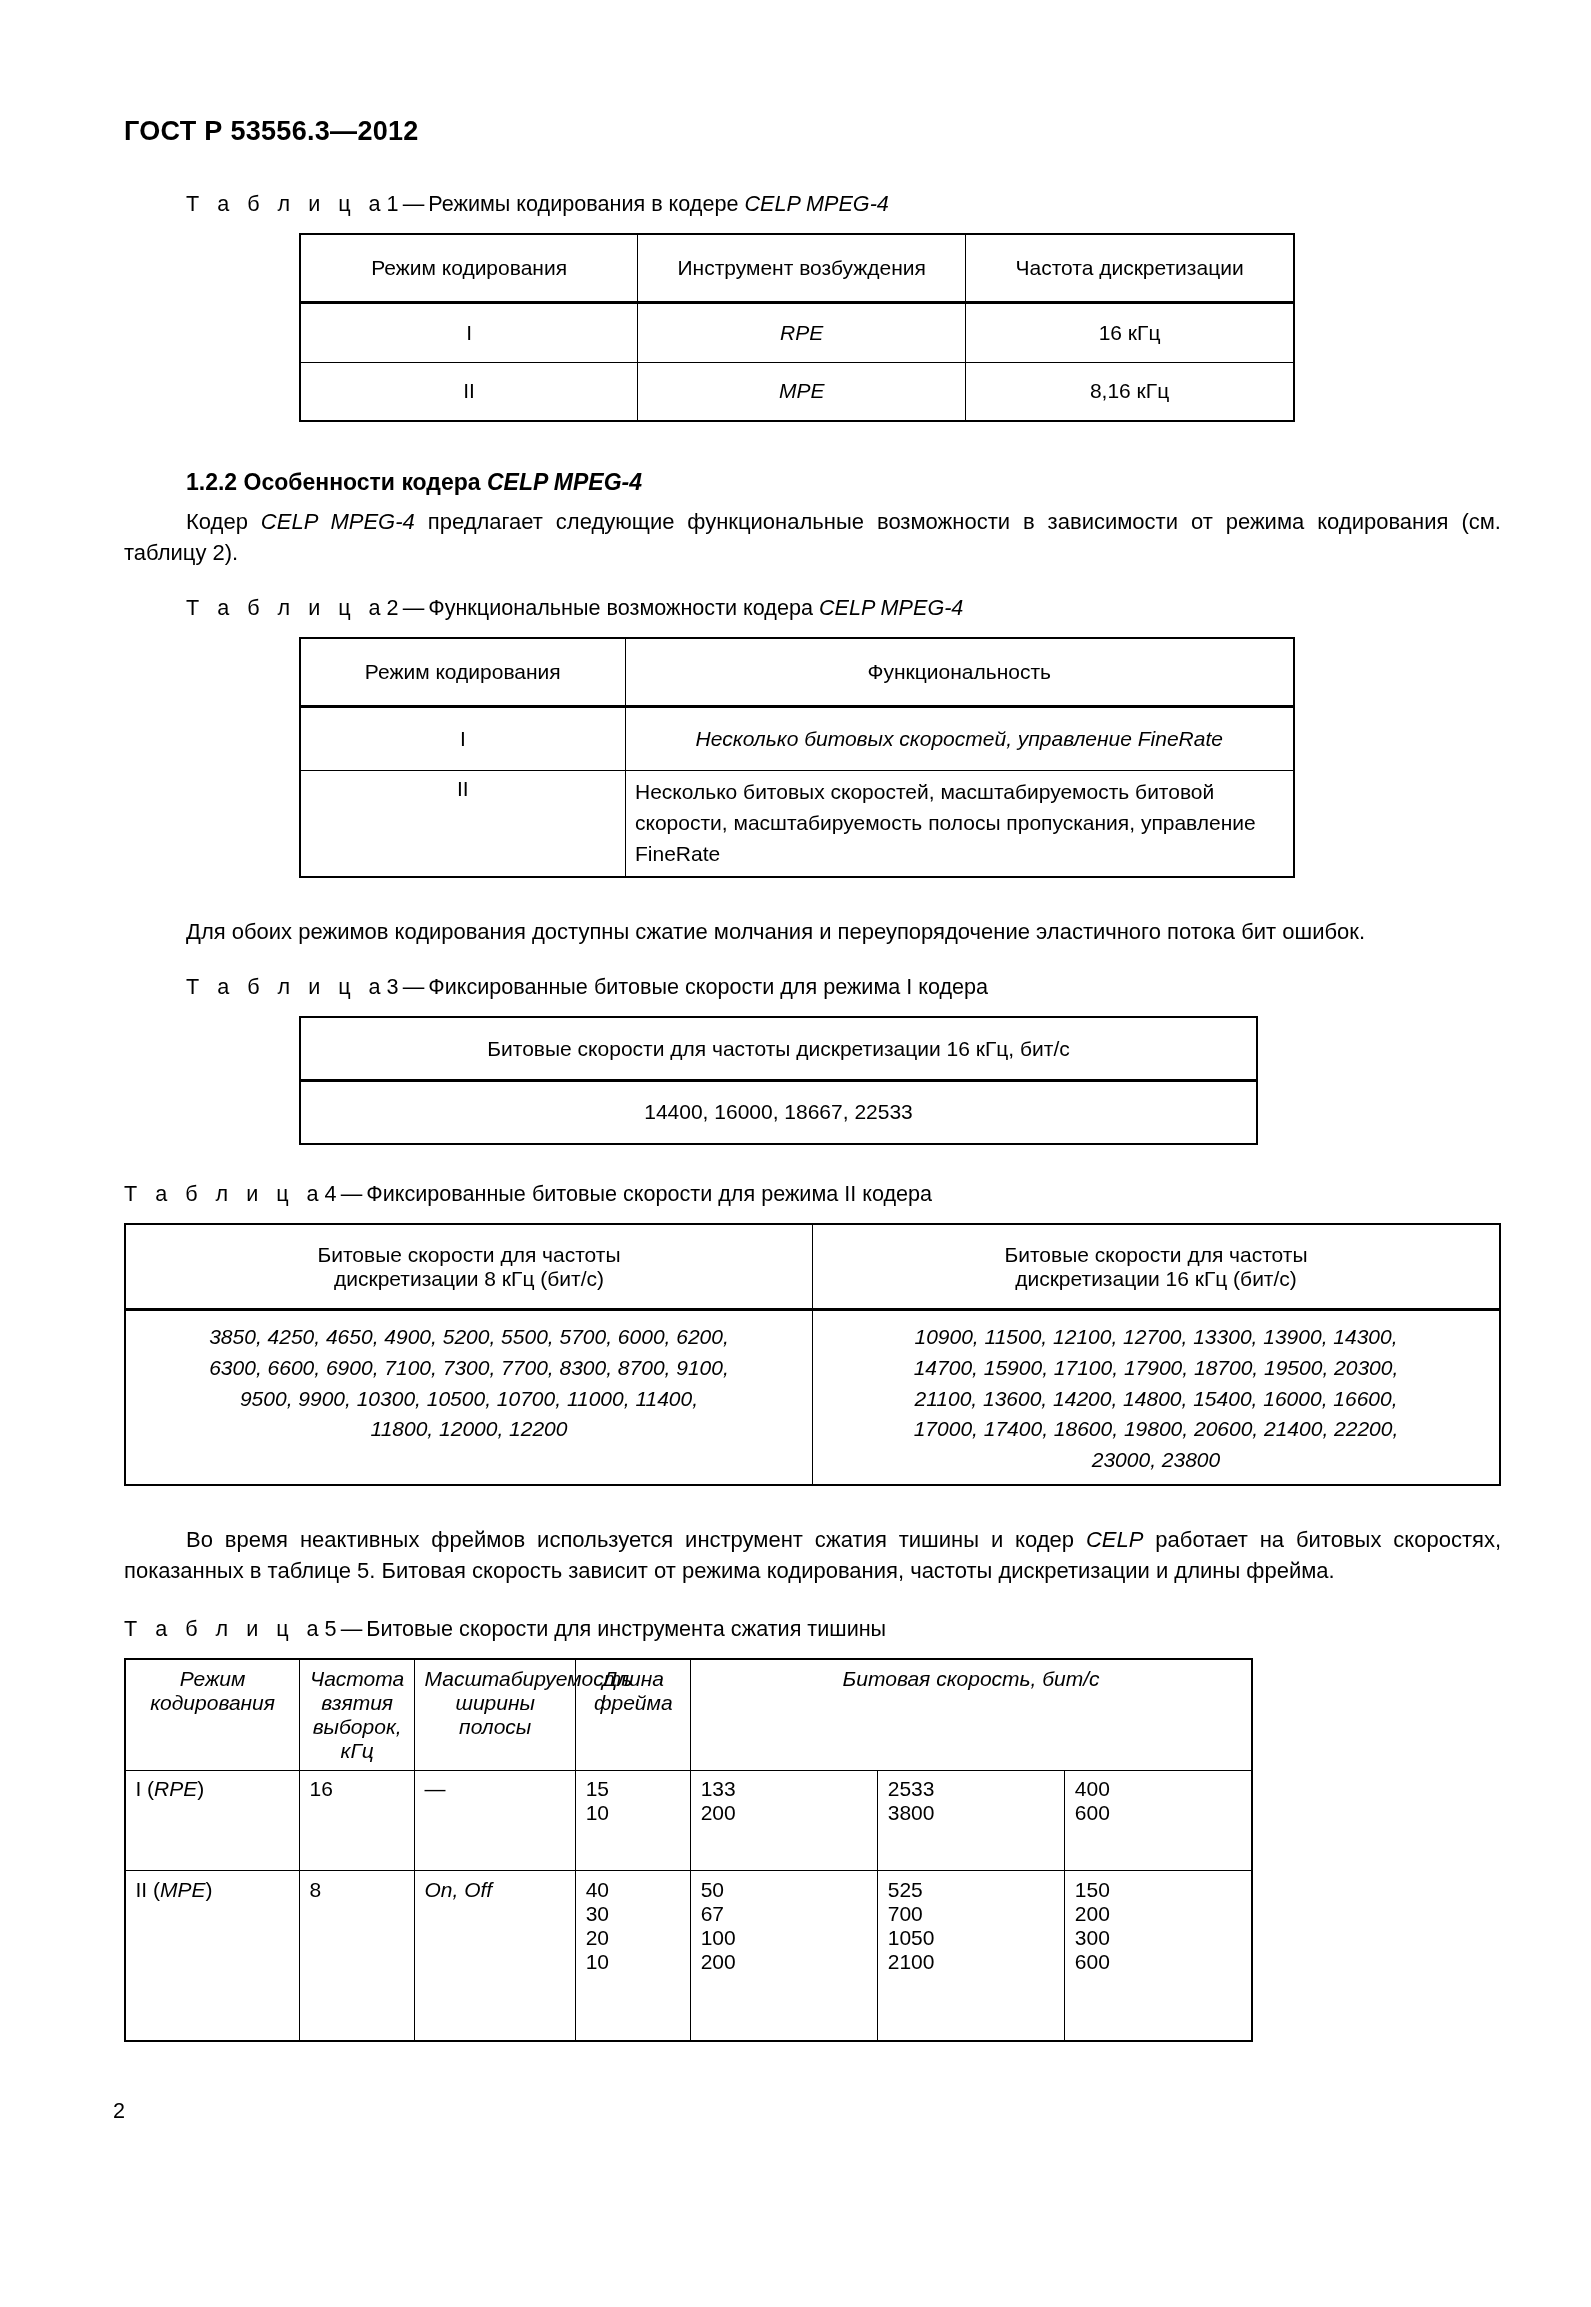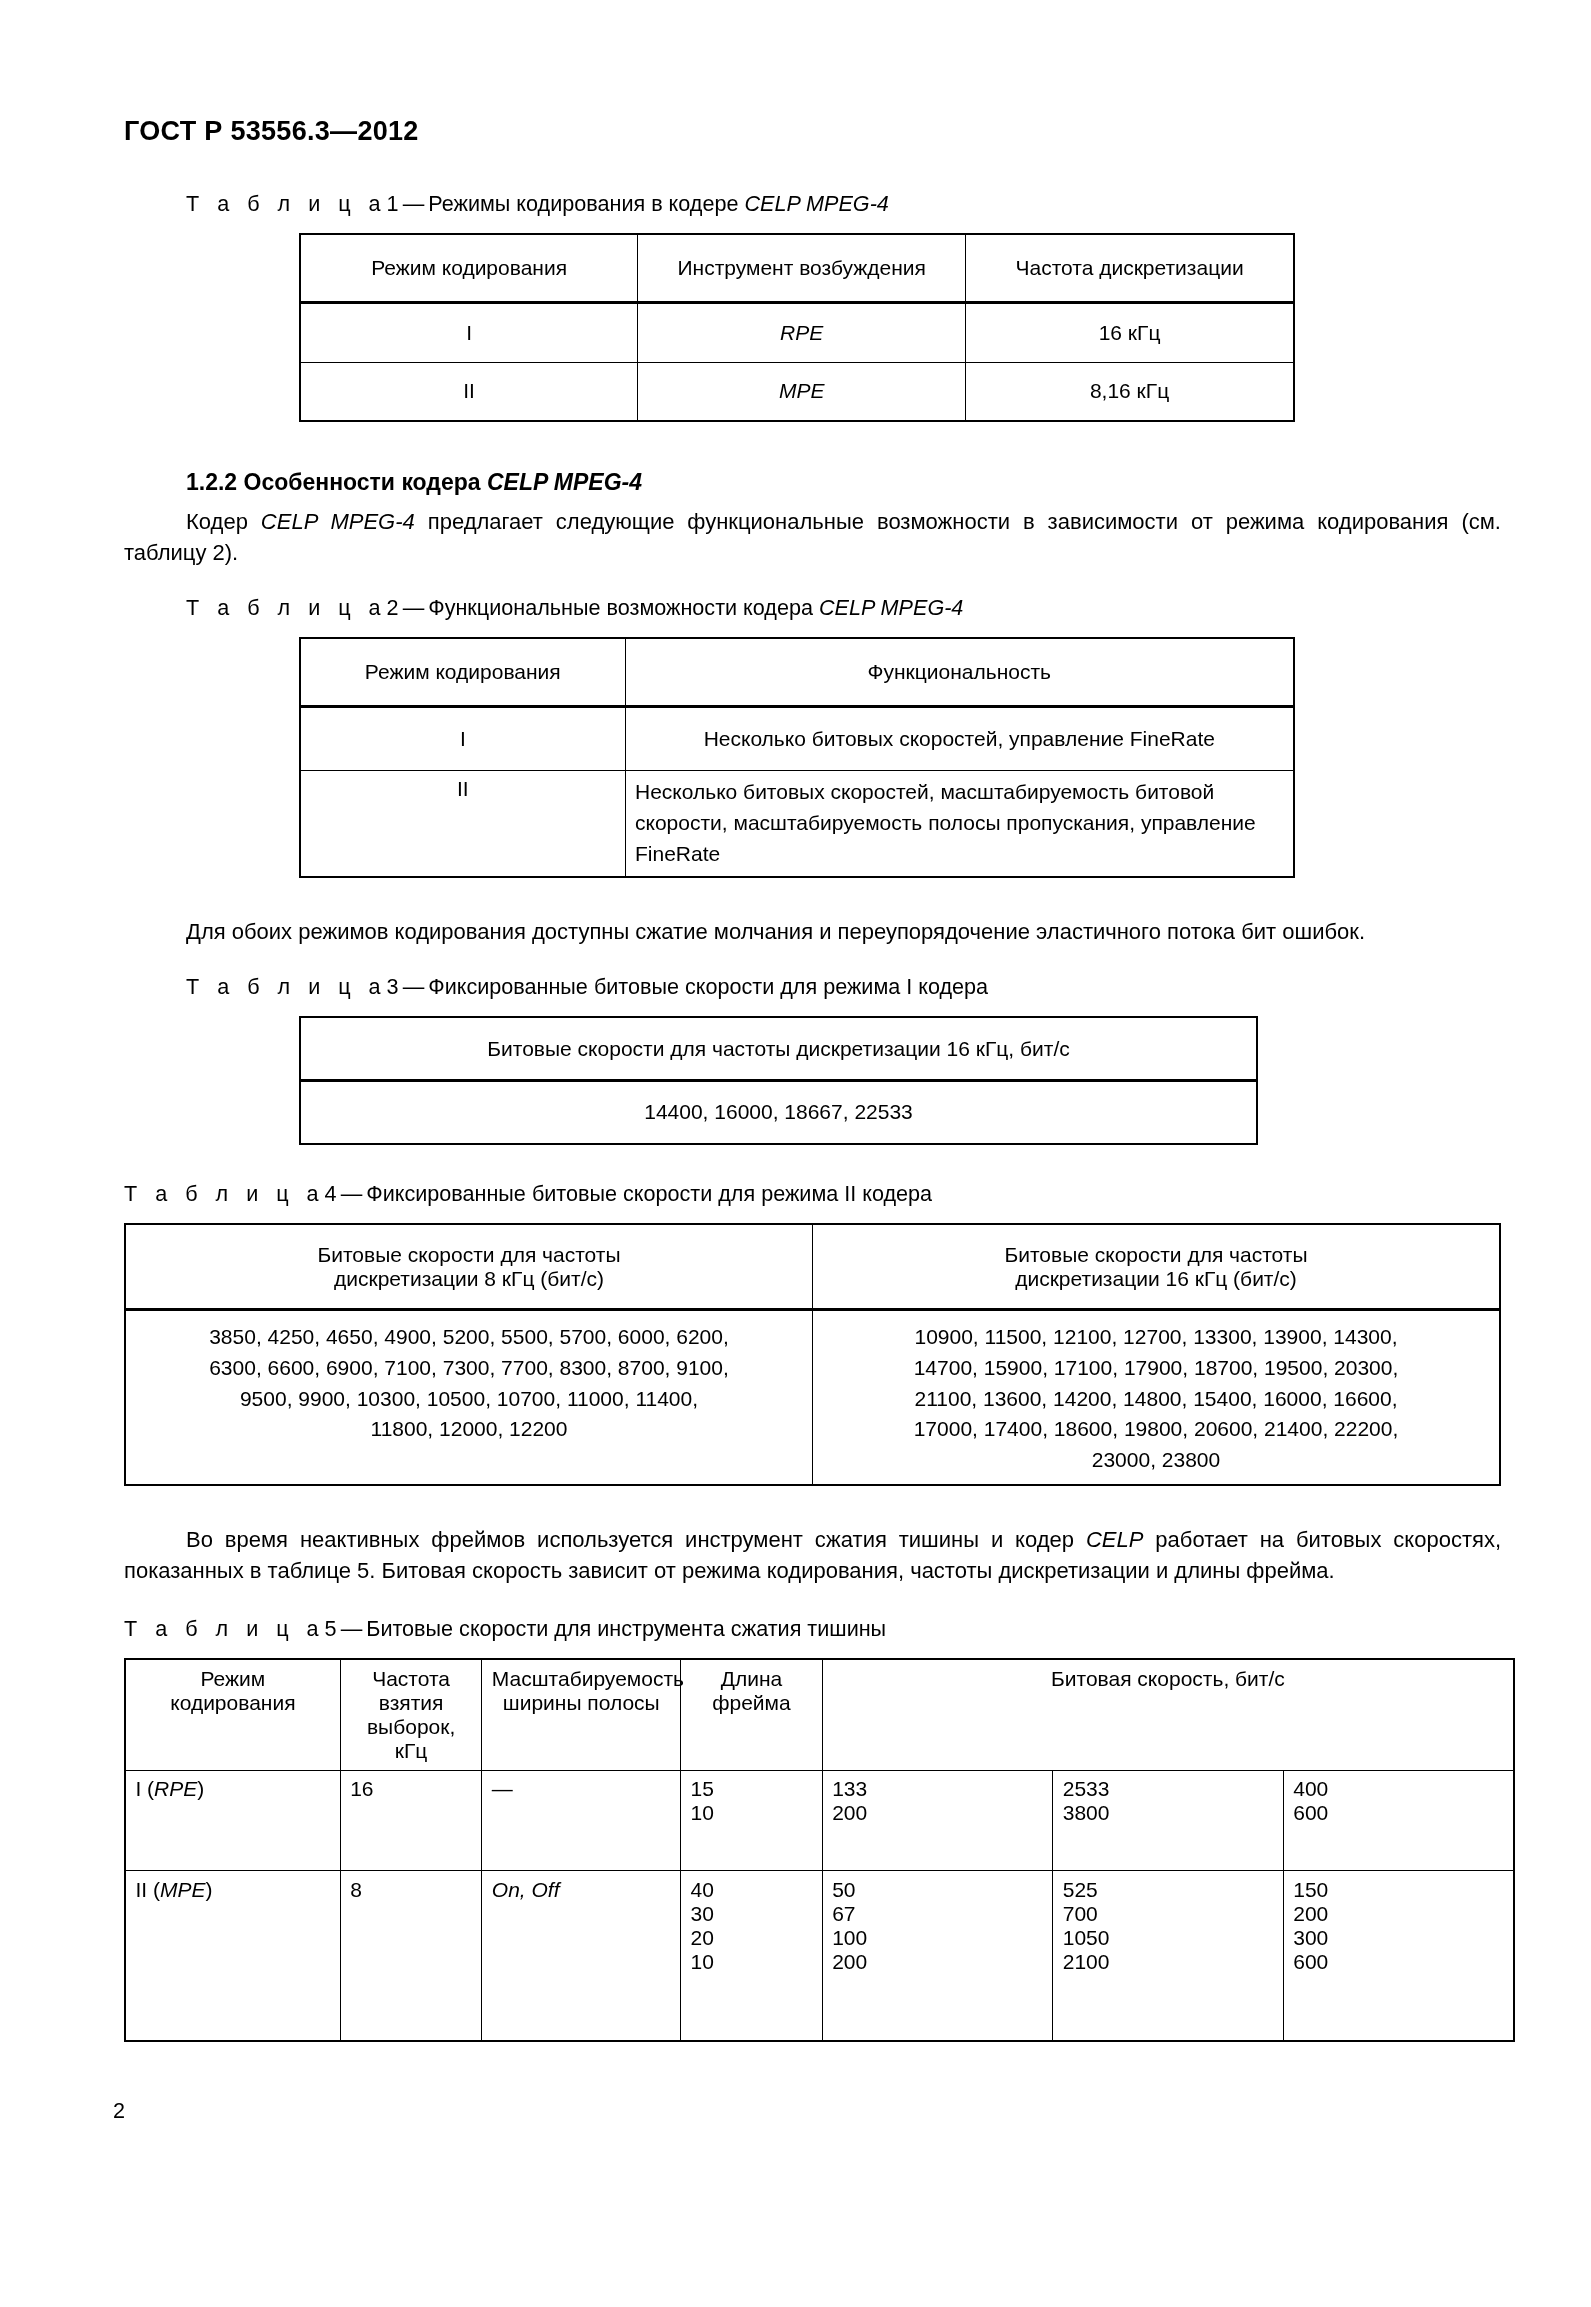--- a/index.html
+++ b/index.html
@@ -78,29 +78,29 @@
     font-weight: normal;
     text-align: center;
   }
   table.gtbl thead td, table.gtbl thead th {
     border-bottom: 3.4px solid #000;
   }
   table.gtbl {
     border: 2.7px solid #000;
   }
   .cell-l { text-align: left !important; }
-  .cell-c { text-align: center !important; }
+  .cell-c { text-align: center !important; font-style: italic; }
   .cell-mid { vertical-align: middle !important; }
   .ital { font-style: italic; }
 
   .t1 { width: 996px; margin-left: 175px; }
   .t2 { width: 996px; margin-left: 175px; }
   .t3 { width: 959px; margin-left: 175px; }
   .t4 { width: 1377px; margin-left: 0; }
-  .t5 { width: 1391px; margin-left: 0; }
+  .t5 { width: 1129px; margin-left: 0; }
 
   .spacer-lines { line-height: 1.46; }
 
   .pagenum {
     position: absolute;
     left: 113px;
     top: 2098px;
     font-size: 21.6px;
   }
 </style>

